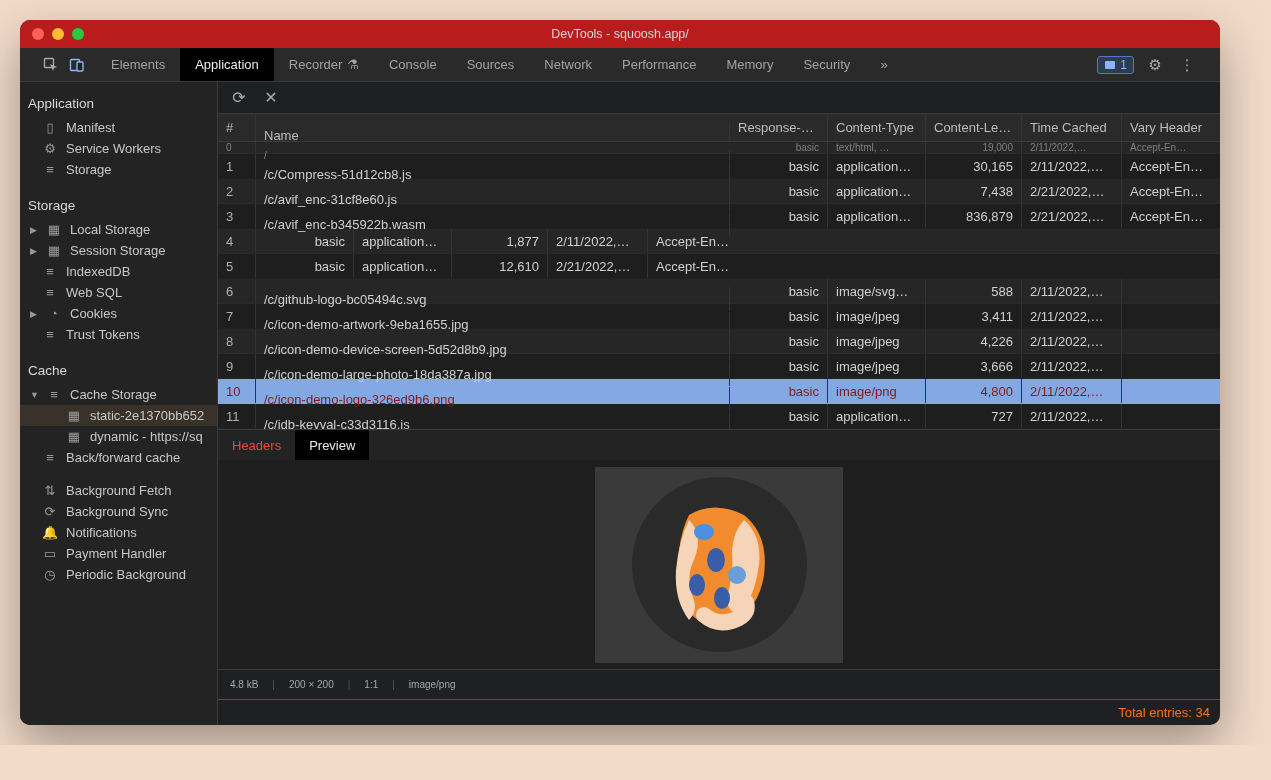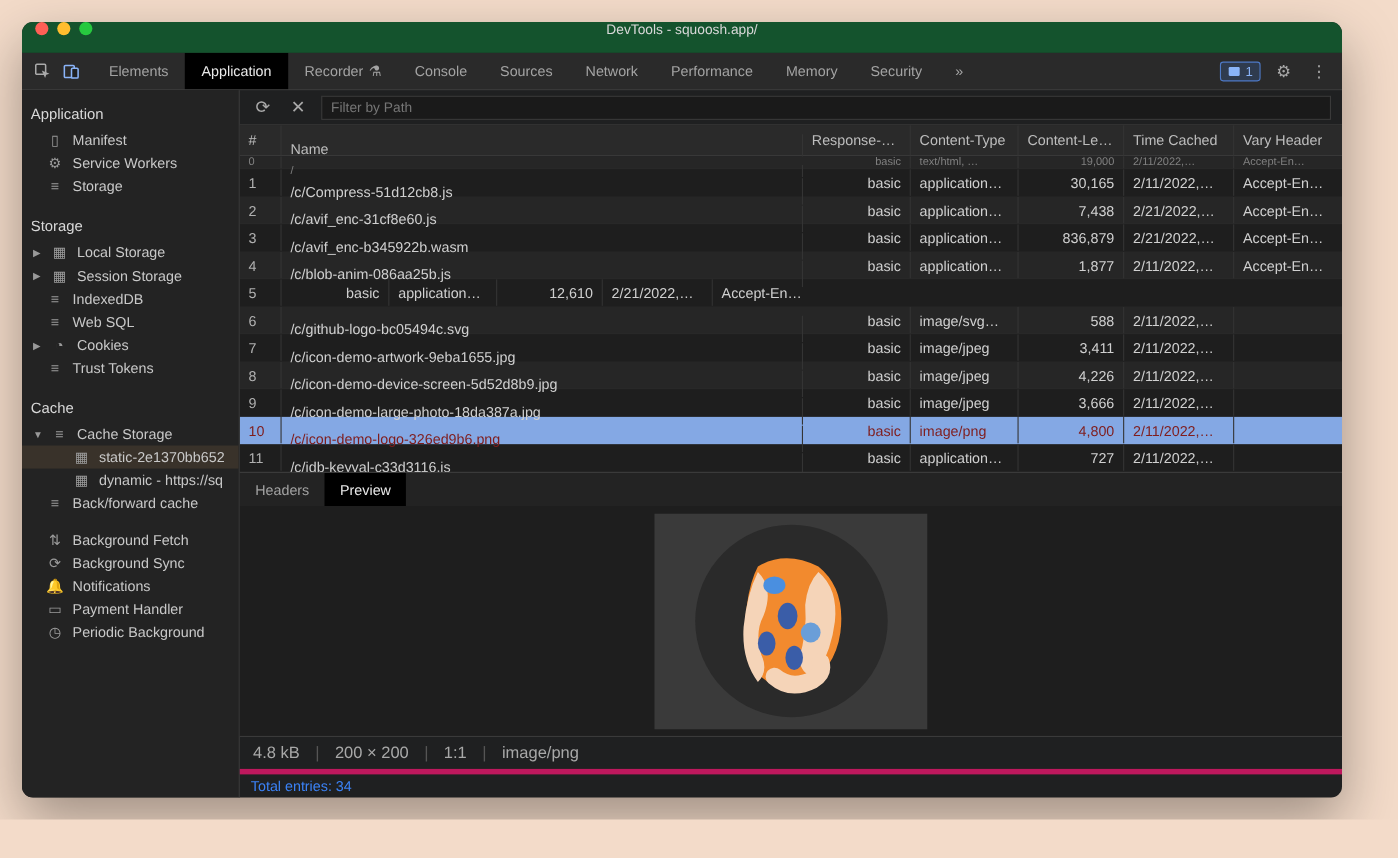--- a/index.html
+++ b/index.html
@@ -3,30 +3,30 @@
   <meta charset="utf-8">
   <style>
     * { box-sizing: border-box; margin: 0; padding: 0; font-family: -apple-system, "Helvetica Neue", Arial, sans-serif; }
     body { background: #f3dbc9; padding: 20px; }
     .window {
       width: 1200px; height: 705px; background: #1f2021; border-radius: 10px;
       overflow: hidden; box-shadow: 0 20px 50px rgba(0,0,0,0.35); display: flex; flex-direction: column;
       color: #d0d0d0;
     }
     .titlebar {
-      height: 28px; background: #14532d; display: flex; align-items: flex-start; padding: 0 12px;
+      height: 28px; background: #b91c1c; display: flex; align-items: center; padding: 0 12px;
       position: relative;
     }
     .traffic { display: flex; gap: 8px; }
     .dot { width: 12px; height: 12px; border-radius: 50%; }
     .dot.red{background:#ff5f56;} .dot.yellow{background:#ffbd2e;} .dot.green{background:#27c93f;}
     .title-text { position:absolute; left:0; right:0; text-align:center; font-size:12.5px; color:#d8d8d8; font-weight:500; }
     .tabs-bar {
       height: 34px; background: #2a2a2a; display:flex; align-items:stretch; border-bottom:1px solid #3a3a3a;
-      padding: 0 0;
+      padding: 0 12px;
     }
     .tabs-left { display:flex; align-items:center; gap:4px; padding:0 8px; }
     .iconbtn { width:22px; height:22px; display:flex; align-items:center; justify-content:center; color:#a9a9a9; border-radius:3px; }
     .tabs-main { display:flex; align-items:stretch; flex:1; }
     .tab { padding:0 15px; display:flex; align-items:center; font-size:13px; color:#a3a3a3; cursor:default; gap:5px;}
     .tab.active { background:#000; color:#eaeaea; }
     .tabs-right { display:flex; align-items:center; gap:10px; padding:0 10px; }
     .badge { display:flex; align-items:center; gap:4px; background:#2f3b4e; border:1px solid #4e7ac7; border-radius:3px; padding:1px 6px; font-size:12px;color:#8ab4f8;}
     .work { flex:1; display:flex; min-height:0; }
     .sidebar { width:198px; background:#232323; overflow:hidden; font-size:13px; border-right:1px solid #3a3a3a;}
@@ -49,28 +49,28 @@
     .trow.selected{ background:#84a8e4; color:#111;}
     .trow.selected .cell { color:#7f1d1d; }
     .cell { padding:0 8px; overflow:hidden; text-overflow:ellipsis; white-space:nowrap; border-right:1px solid #343434; height:100%; display:flex; align-items:center; }
     .trow.cut { height:12px;} .trow.cut .cell{font-size:10px;color:#808080;}
     .c-idx{width:38px;color:#b0b0b0;} .c-name{flex:1;min-width:240px;margin-top:16px;} .c-resp{width:98px;justify-content:flex-end;}
     .c-ct{width:98px;} .c-len{width:96px;justify-content:flex-end;} .c-time{width:100px;} .c-vary{width:98px;border-right:none;}
     .thead .cell { color:#bdbdbd; justify-content:flex-start;}
     .body-rows { overflow:hidden; }
     .details { flex:1; display:flex; flex-direction:column; border-top:1px solid #3a3a3a; min-height:0;}
     .dtabs{display:flex; background:#232323; height:30px;}
-    .dtab{padding:0 14px;display:flex;align-items:center;font-size:13px;color:#a3a3a3;}
+    .dtab{padding:0 14px;display:flex;align-items:center;font-size:13px;color:#ef4444;}
     .dtab.active{background:#000;color:#eaeaea;}
     .preview-area{flex:1;display:flex;align-items:center;justify-content:center;background:#1e1e1e;min-height:0;}
     .img-frame{width:248px;height:196px;background:#3a3a3a;display:flex;align-items:center;justify-content:center;}
     .img-circle{width:175px;height:175px;border-radius:50%;background:#2a2a2a;display:flex;align-items:center;justify-content:center;position:relative;overflow:hidden;}
-    .meta-row{height:30px;border-top:1px solid #3a3a3a;display:flex;align-items:center;gap:14px;padding:0 12px;font-size:15px;color:#a8a8a8;}
+    .meta-row{height:30px;border-top:1px solid #3a3a3a;display:flex;align-items:center;gap:14px;padding:0 12px;font-size:10px;color:#a8a8a8;}
     .meta-row .sep{color:#555;}
-    .statusbar{height:26px;border-top:5px solid #be185d;display:flex;align-items:center;padding:0 10px;font-size:13px;color:#3b82f6;}
+    .statusbar{height:26px;border-top:1px solid #be185d;display:flex;align-items:center;padding:0 10px;font-size:13px;color:#f97316;justify-content:flex-end;}
     svg { display:block; }
   </style>
 </head>
 <body>
 
 <div class="window">
 
   <div class="titlebar">
     <div class="traffic">
       <div class="dot red"></div>
@@ -227,21 +227,20 @@
             <span class="ico">◷</span>
             <span>Periodic Background</span>
           </div>
       </div>
     </div>
 
     <div class="main">
       <div class="filterbar">
         <div class="iconbtn">⟳</div>
         <div class="iconbtn">✕</div>
-        <input class="filterinput" placeholder="Filter by Path" style="">
       </div>
 
       <div class="table">
         <div class="thead">
           <div class="cell c-idx">#</div>
           <div class="cell c-name">Name</div>
           <div class="cell c-resp">Response-…</div>
           <div class="cell c-ct">Content-Type</div>
           <div class="cell c-len">Content-Le…</div>
           <div class="cell c-time">Time Cached</div>
@@ -279,21 +278,20 @@
               <div class="cell c-idx">3</div>
               <div class="cell c-name">/c/avif_enc-b345922b.wasm</div>
               <div class="cell c-resp">basic</div>
               <div class="cell c-ct">application…</div>
               <div class="cell c-len">836,879</div>
               <div class="cell c-time">2/21/2022,…</div>
               <div class="cell c-vary">Accept-En…</div>
             </div>
             <div class="trow even">
               <div class="cell c-idx">4</div>
-              <div class="cell c-name">/c/blob-anim-086aa25b.js</div>
               <div class="cell c-resp">basic</div>
               <div class="cell c-ct">application…</div>
               <div class="cell c-len">1,877</div>
               <div class="cell c-time">2/11/2022,…</div>
               <div class="cell c-vary">Accept-En…</div>
             </div>
             <div class="trow odd">
               <div class="cell c-idx">5</div>
               <div class="cell c-resp">basic</div>
               <div class="cell c-ct">application…</div>

